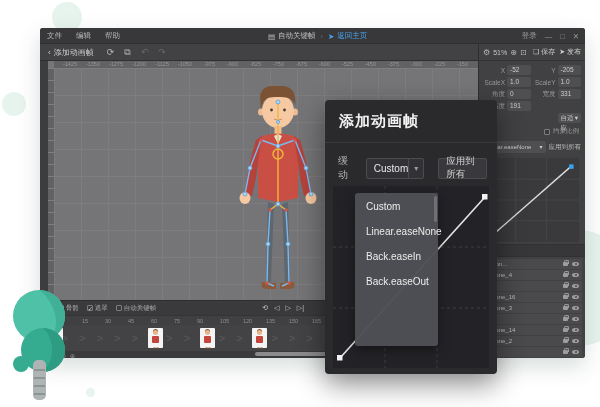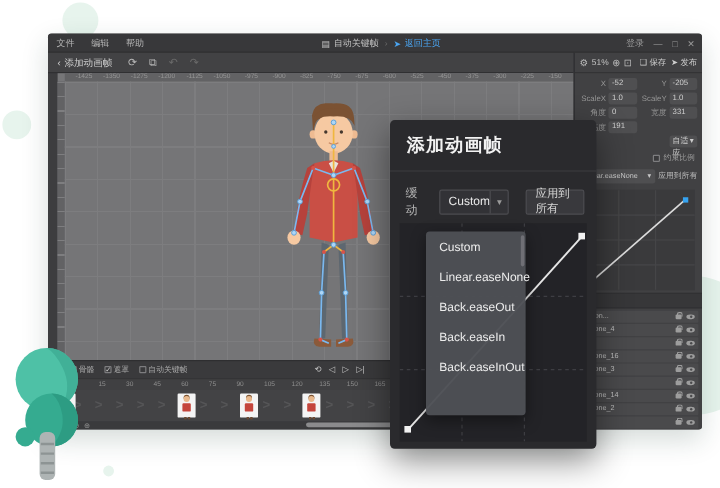--- a/index.html
+++ b/index.html
@@ -491,23 +491,22 @@
       </g>
       <line x1="7" y1="172" x2="152" y2="11" stroke="#e6e6e6" stroke-width="1.6"></line>
       <rect x="4" y="169" width="5.5" height="5.5" fill="#f2f2f2"></rect>
       <rect x="149" y="8" width="5.5" height="5.5" fill="#f2f2f2"></rect>
     </svg>
   </div>
   <div class="dlg-list">
 
   <div class="opt">Custom</div>
       <div class="opt">Linear.easeNone</div>
+      <div class="opt">Back.easeIn</div>
       <div class="opt">Back.easeOut</div>
-      <div class="opt">Back.easeIn</div>
-      <div class="opt">Back.easeInOut</div>
     </div>
   <div class="dlg-list scrollthumb-holder" style="background:none;box-shadow:none;pointer-events:none;">
     <div class="scrollthumb" style="pointer-events:auto;"></div>
   </div>
 </div>
 
 <svg class="plant" width="58" height="114" viewBox="0 0 58 114">
   <circle cx="27" cy="28" r="26" fill="#4ec1a6"></circle>
   <path d="M27 2 A26 26 0 0 1 53 28 A26 26 0 0 1 40 50 Q48 34 40 18 Q34 6 27 2 Z" fill="#41b097"></path>
   <circle cx="31" cy="62" r="22" fill="#35ab90"></circle>

